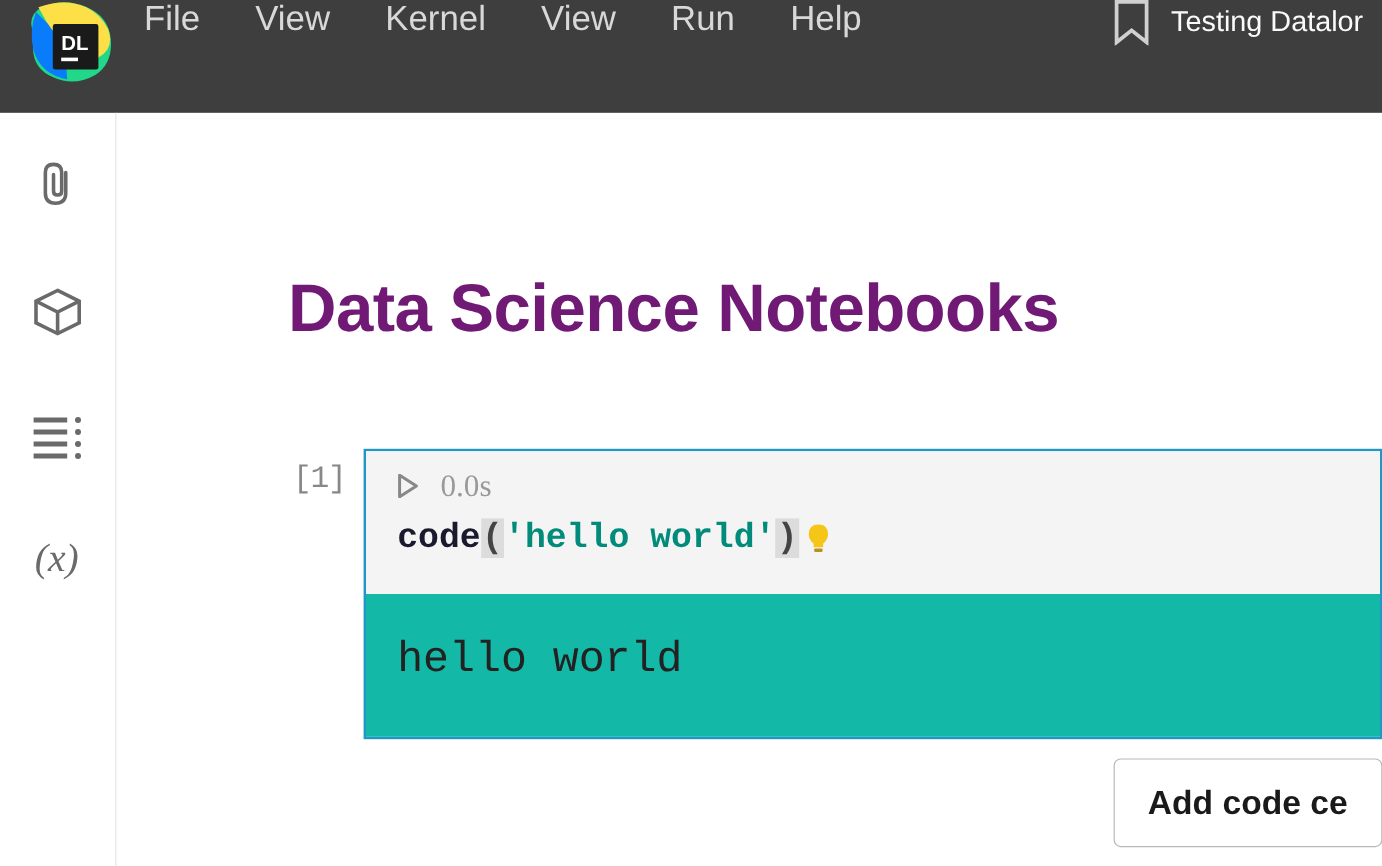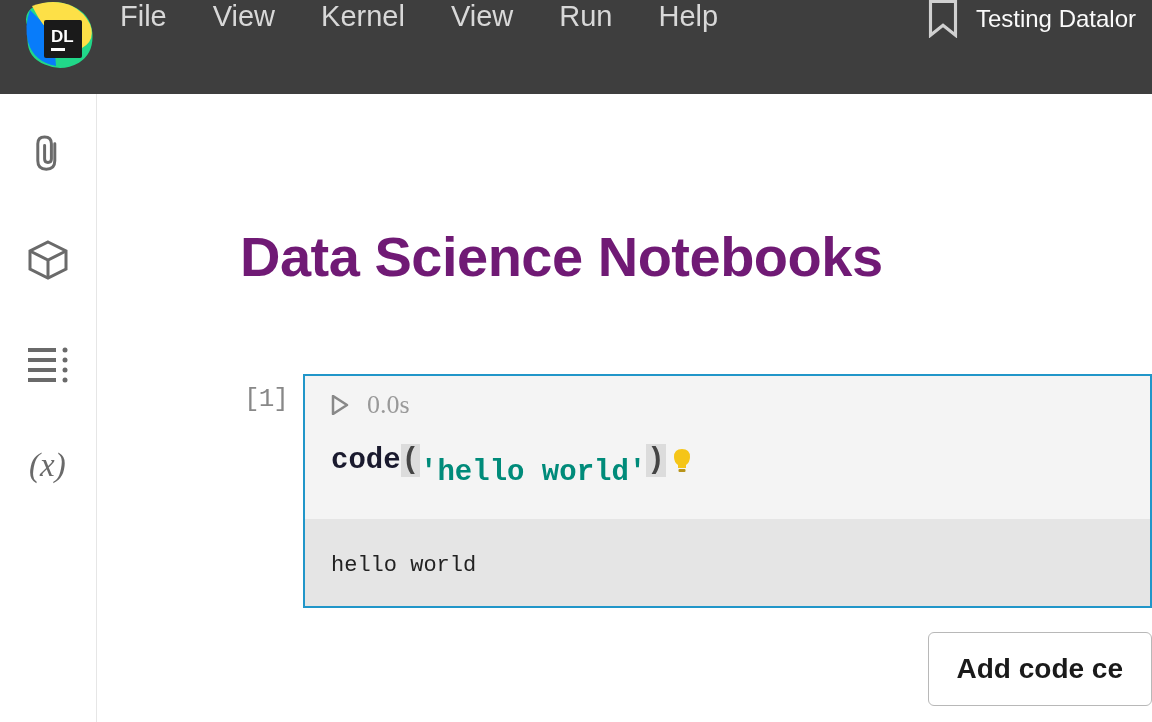--- a/index.html
+++ b/index.html
@@ -153,33 +153,33 @@
       display: flex;
       align-items: center;
     }
     
     .tk-func { color: #1a1a2e; }
     .tk-paren {
       color: #444;
       background: #dcdcdc;
       padding: 0 1px;
     }
-    .tk-str { color: #008b7a; margin-top: 24px; }
+    .tk-str { color: #008b7a; }
     
     .bulb {
       width: 20px;
       height: 26px;
       margin-left: 6px;
     }
     
     .cell-output {
-      background: #e5e5e5;
-      padding: 34px 26px 28px 26px;
+      background: #14b8a6;
+      padding: 34px 26px 44px 26px;
       font-family: "Menlo", "Consolas", "Courier New", monospace;
-      font-size: 22px;
+      font-size: 36px;
       color: #222;
     }
     
     .add-cell-btn {
       position: absolute;
       right: 0px;
       bottom: 16px;
       border: 1.5px solid #b8b8b8;
       border-radius: 6px;
       background: #fff;

